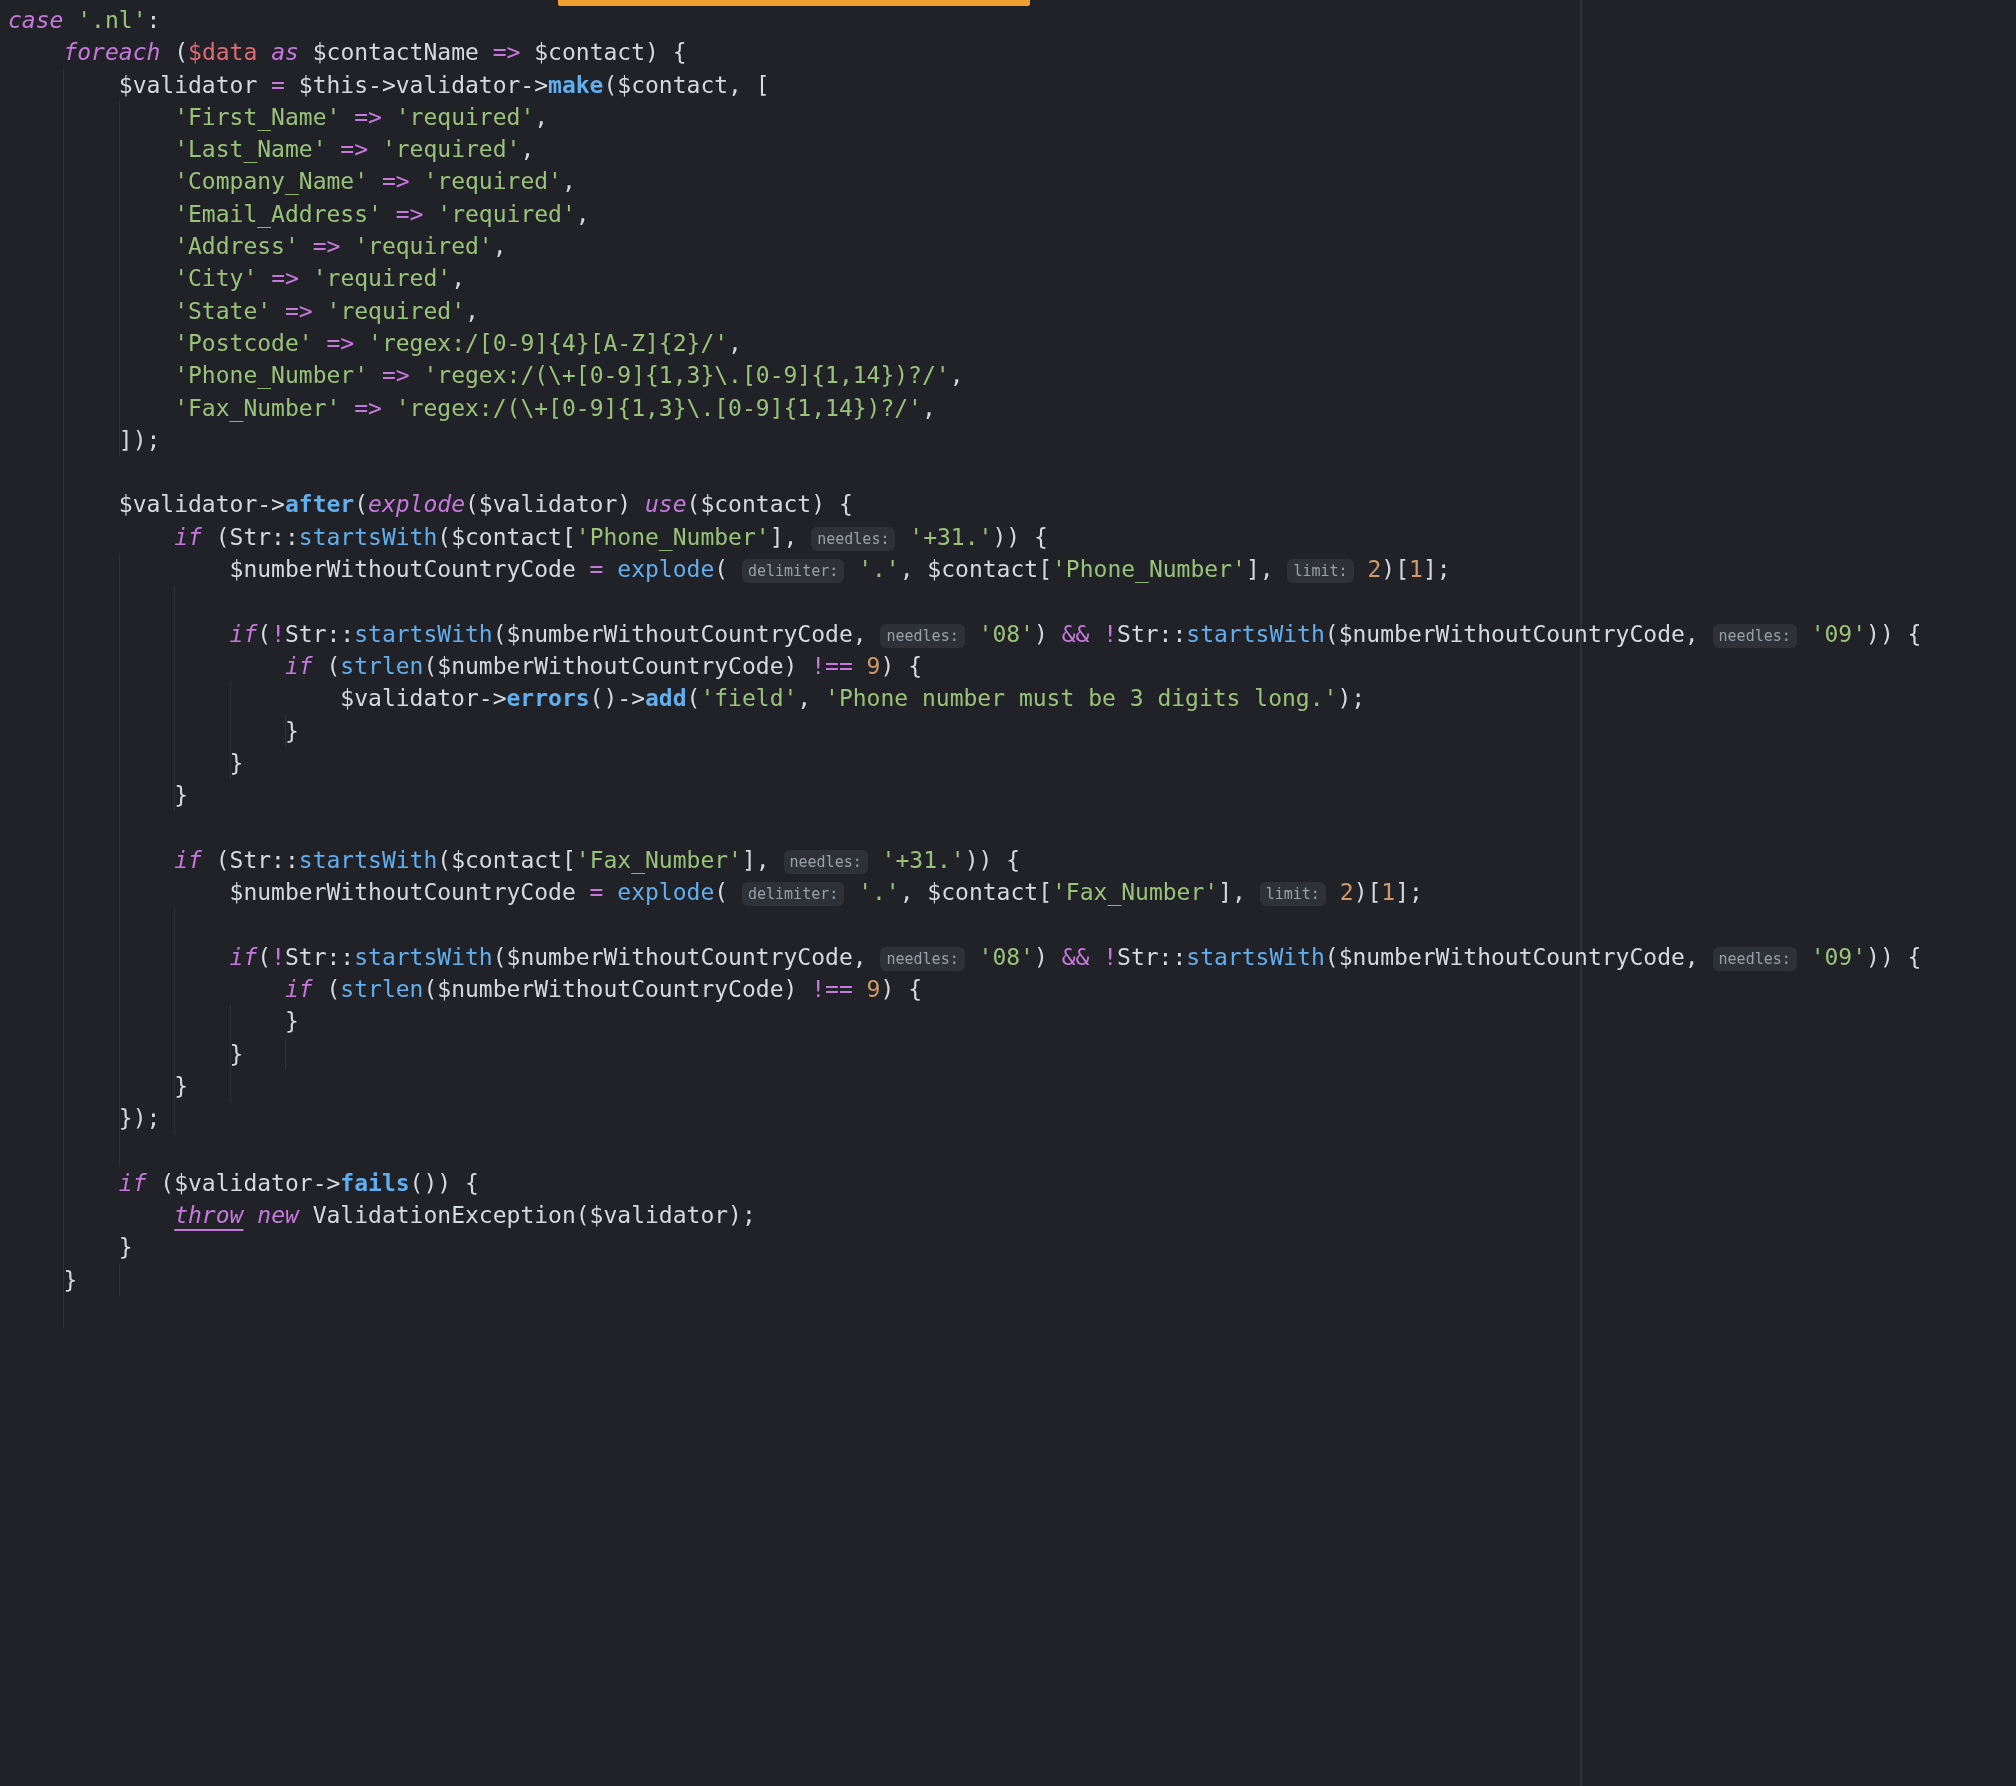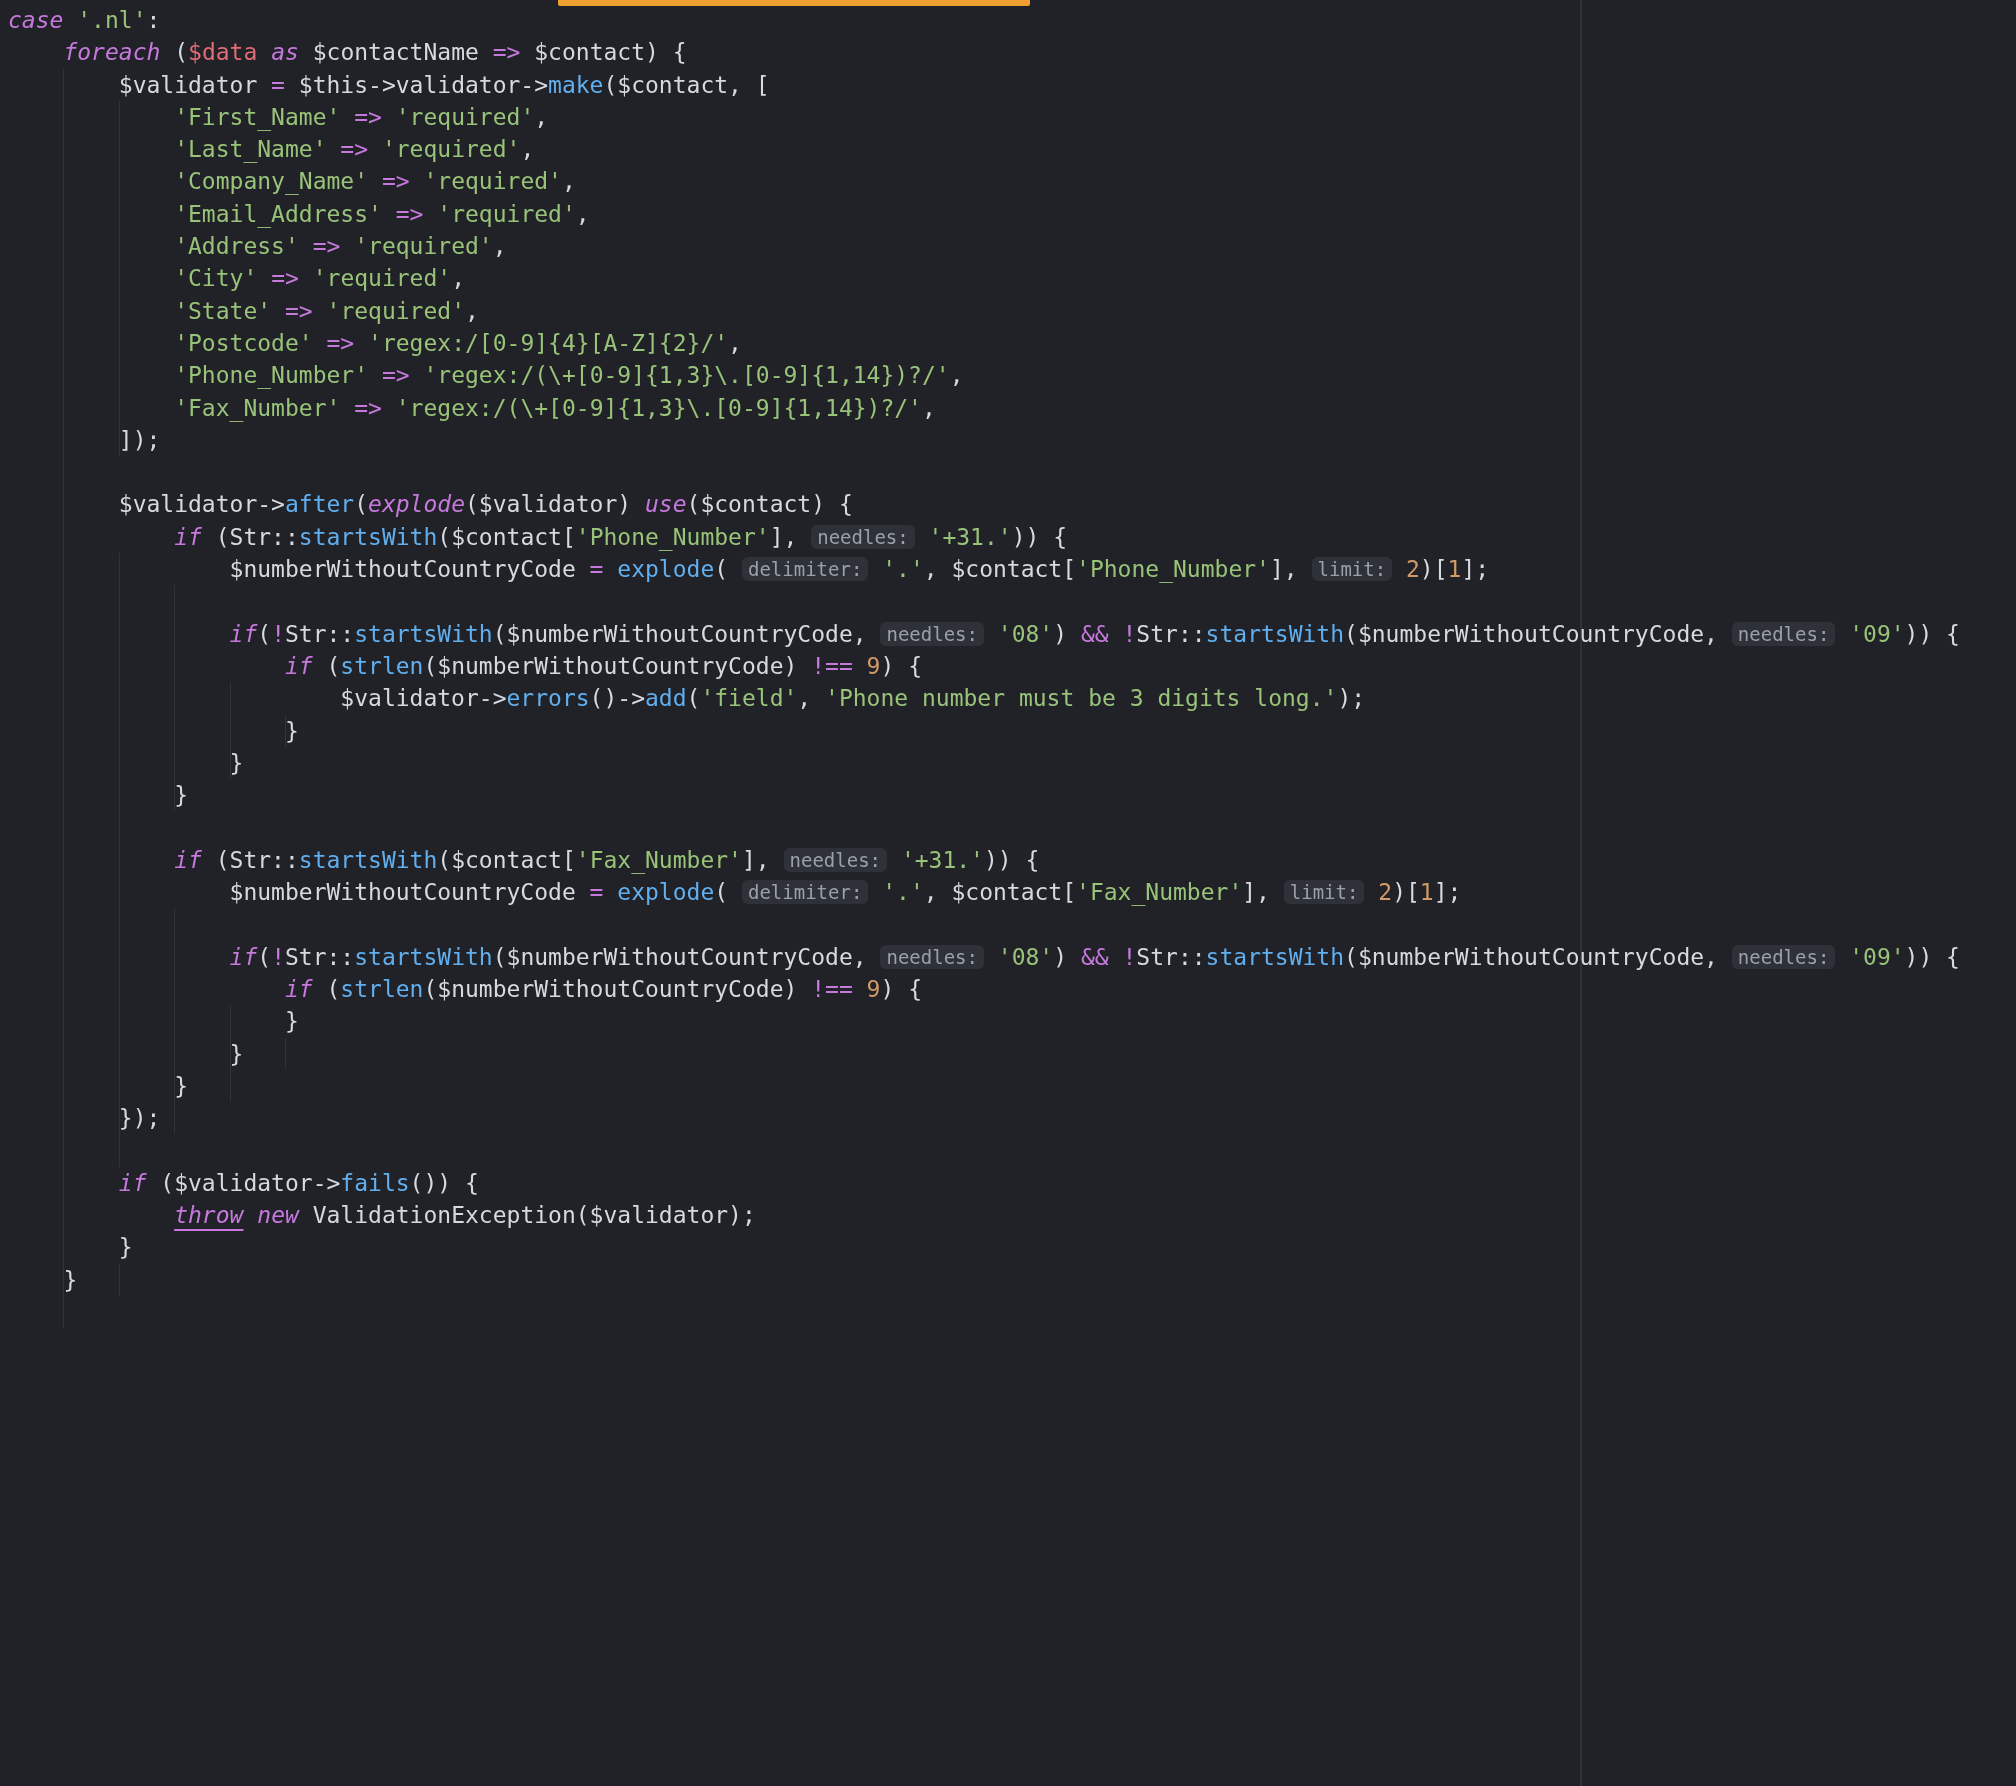--- a/index.html
+++ b/index.html
@@ -31,34 +31,34 @@
     color:#d5d9e0;
     cursor:text;
   }
   .line{height:32.3px;white-space:pre;}
   .tk{white-space:pre;}
   .tk.def{color:#d5d9e0;}
   .tk.kw{color:#c678dd;font-style:italic;}
   .tk.op{color:#c678dd;}
   .tk.str{color:#98c379;}
   .tk.num{color:#d19a66;}
-  .tk.fn{color:#61afef;}
+  .tk.fn{color:#61afef;font-weight:bold;}
   .tk.fni{color:#61afef;}
   .tk.var{color:#e06c75;}
   .tk.err{
     text-decoration-line:underline;
     text-decoration-style:wavy;
     text-decoration-color:#cf5f56;
     text-decoration-thickness:1.5px;
     text-underline-offset:6px;
     text-decoration:underline;
   }
   .tk.hint{
     display:inline-block;
-    font-size:19px;
+    font-size:15px;
     line-height:24px;
     color:#9aa0aa;
     background:#2e3238;
     border-radius:6px;
     padding:0 6px;
     vertical-align:1px;
   }
 </style>
 </head>
 <body>

